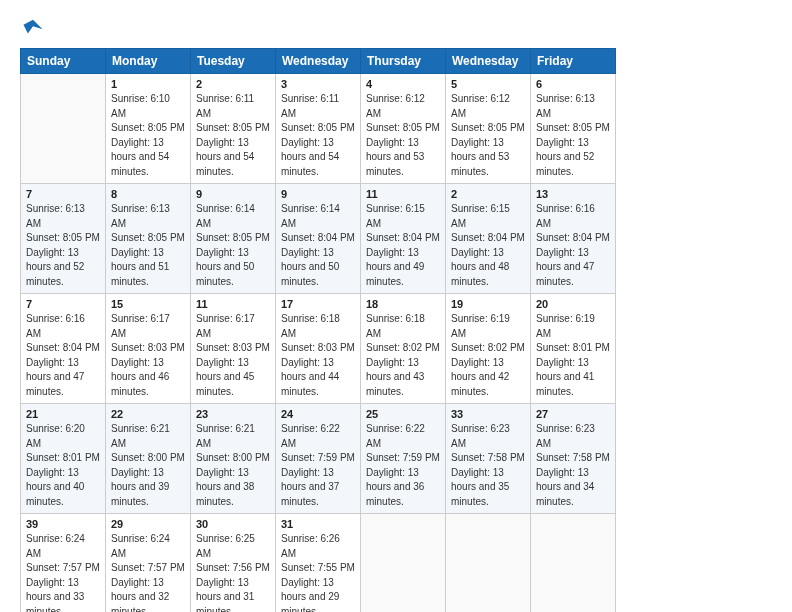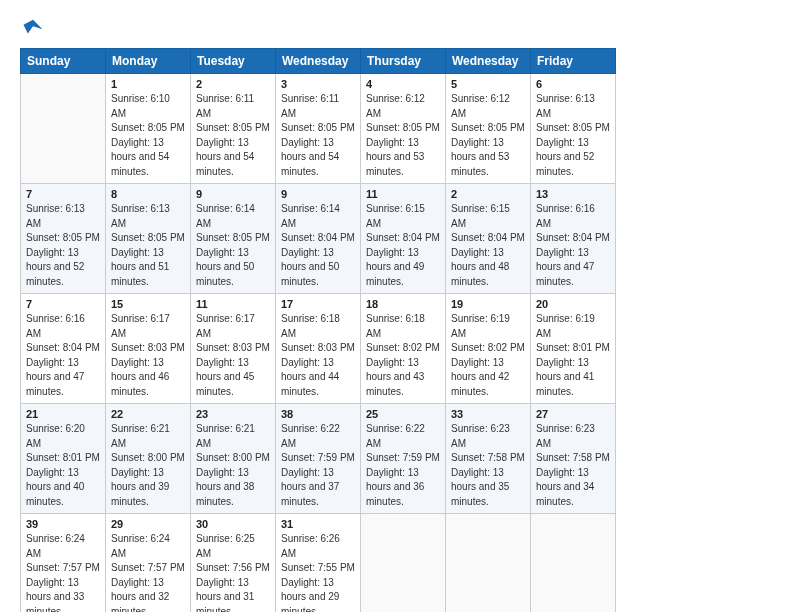--- a/index.html
+++ b/index.html
@@ -232,21 +232,21 @@
           </td>
           <td>
             <div class="cell-date">22</div>
             <div class="cell-info">Sunrise: 6:21 AM<br>Sunset: 8:00 PM<br>Daylight: 13 hours and 39 minutes.</div>
           </td>
           <td>
             <div class="cell-date">23</div>
             <div class="cell-info">Sunrise: 6:21 AM<br>Sunset: 8:00 PM<br>Daylight: 13 hours and 38 minutes.</div>
           </td>
           <td>
-            <div class="cell-date">38</div>
+            <div class="cell-date">24</div>
             <div class="cell-info">Sunrise: 6:22 AM<br>Sunset: 7:59 PM<br>Daylight: 13 hours and 37 minutes.</div>
           </td>
           <td>
             <div class="cell-date">25</div>
             <div class="cell-info">Sunrise: 6:22 AM<br>Sunset: 7:59 PM<br>Daylight: 13 hours and 36 minutes.</div>
           </td>
           <td>
             <div class="cell-date">33</div>
             <div class="cell-info">Sunrise: 6:23 AM<br>Sunset: 7:58 PM<br>Daylight: 13 hours and 35 minutes.</div>
           </td>

